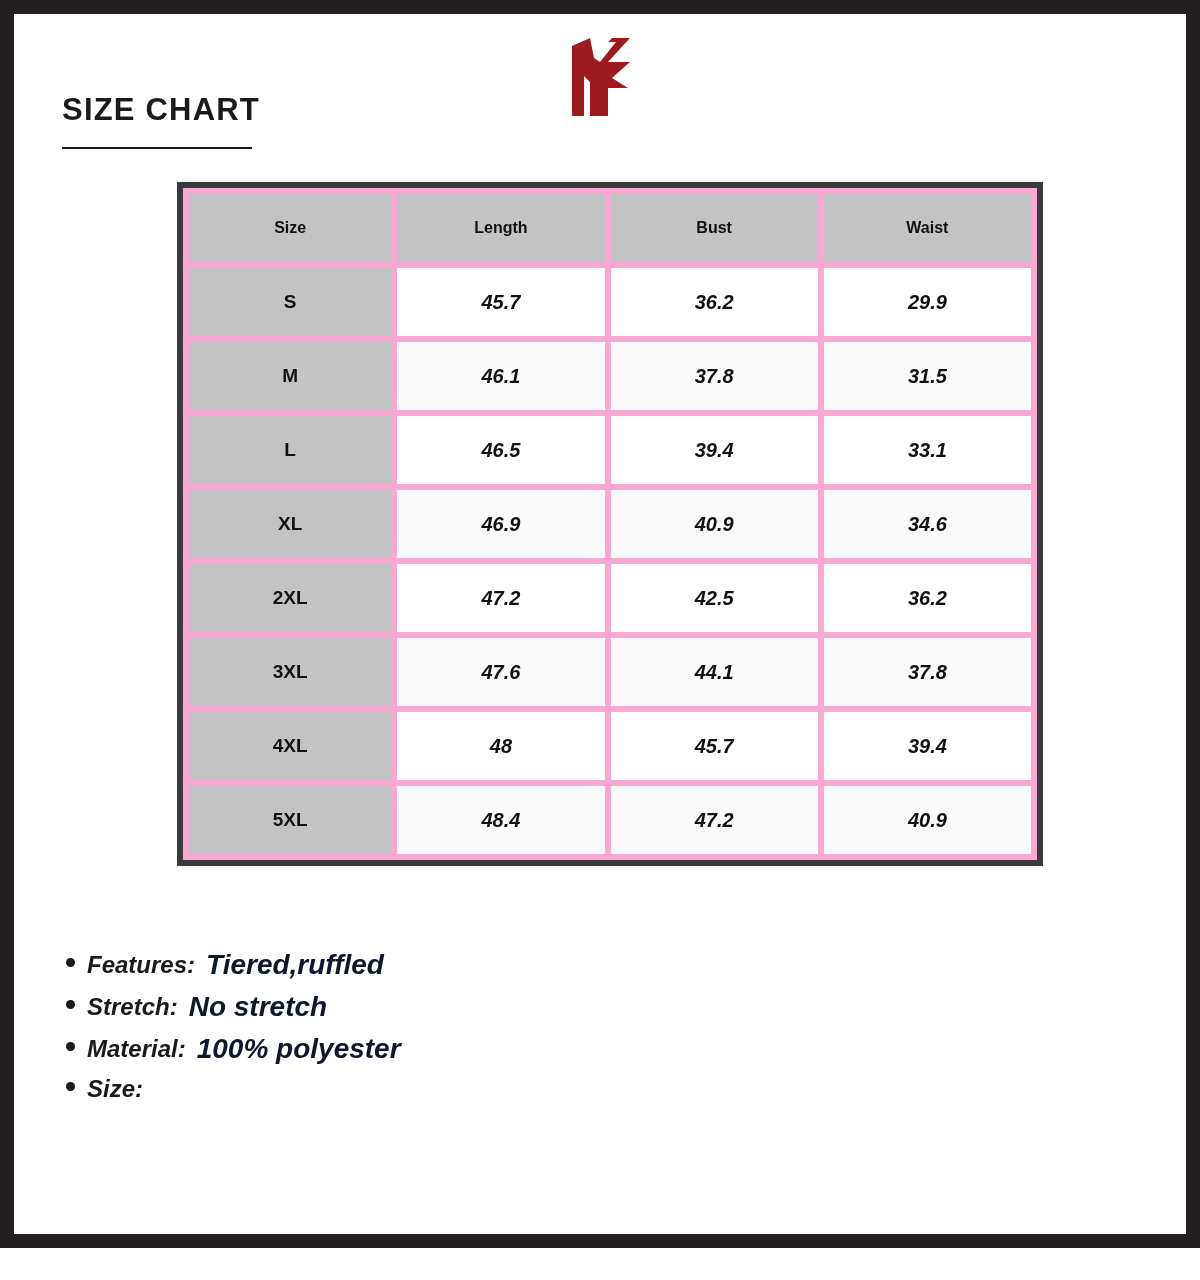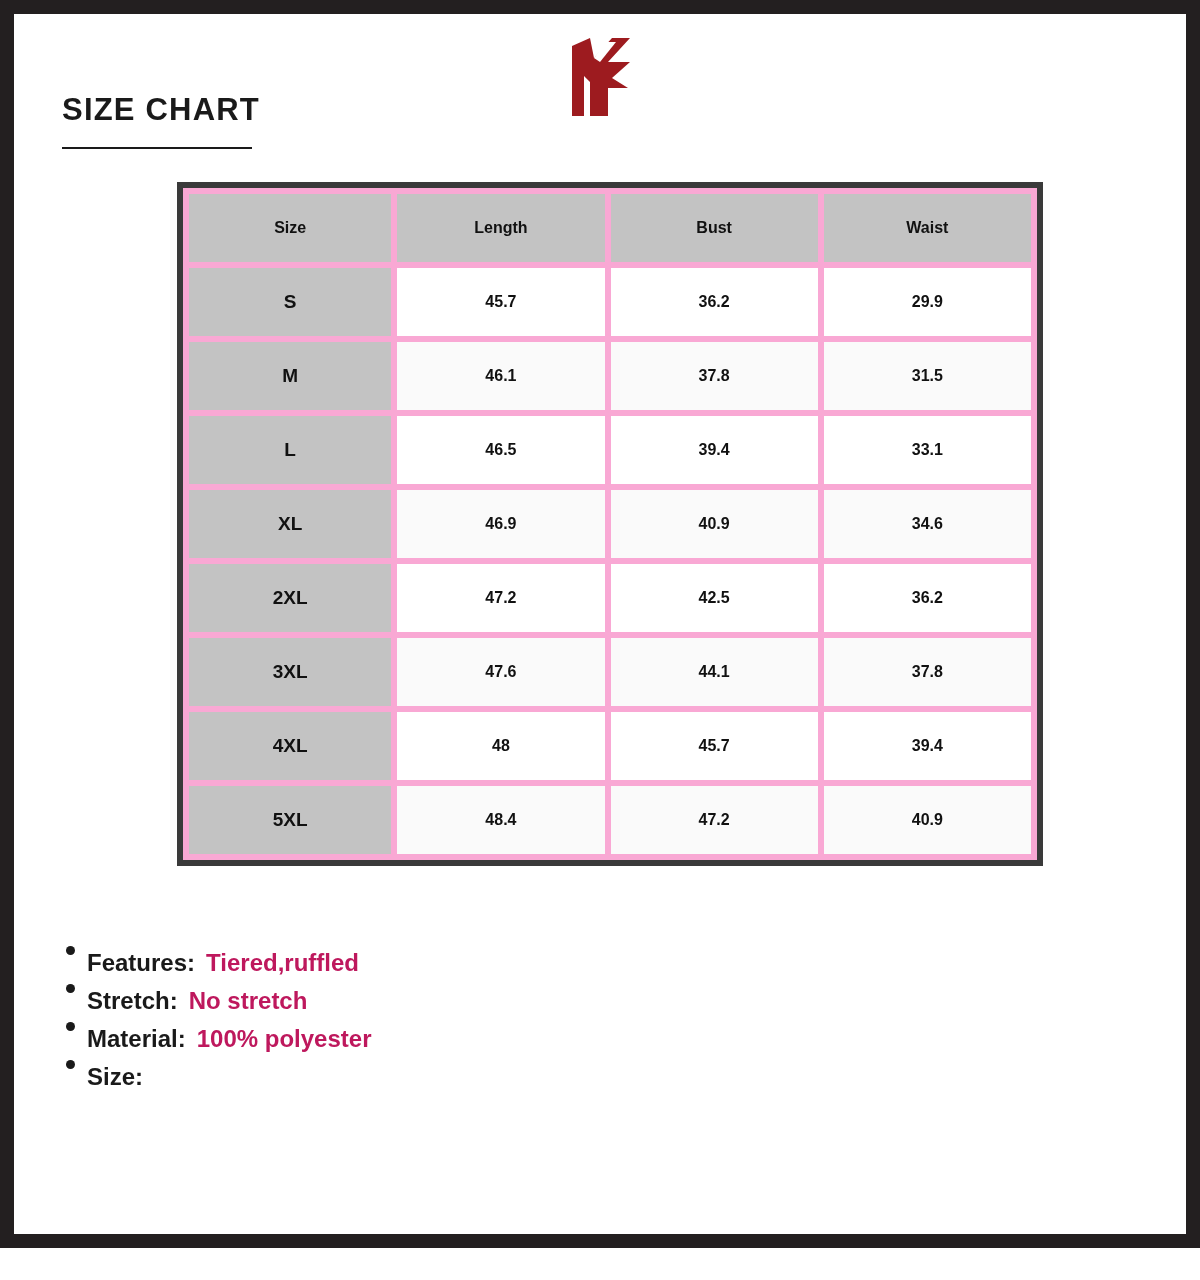--- a/index.html
+++ b/index.html
@@ -103,58 +103,60 @@
   }
   table.size-table th.col-size { width: 24.5%; }
   table.size-table th.col-data { width: 25.1%; }
 
   table.size-table td.size-cell {
     background: #c3c3c3;
     font-size: 19px;
   }
   table.size-table td.val-cell {
     background: #ffffff;
-    font-size: 16px;
+    font-size: 20px;
+    font-style: italic;
   }
   table.size-table tr.alt td.val-cell {
     background: #fafafa;
   }
 
   
   .notes {
     position: absolute;
     left: 52px;
     top: 935px;
     width: 1040px;
   }
   .note-row {
     display: flex;
-    align-items: flex-start;
+    align-items: center;
     margin-bottom: 10px;
+    font-style: italic;
   }
   .bullet {
     width: 9px;
     height: 9px;
     border-radius: 50%;
     background: #1a1a1a;
     margin-right: 12px;
     flex: 0 0 auto;
     position: relative;
     top: -3px;
   }
   .note-label {
     font-size: 24px;
     font-weight: bold;
     color: #1a1a1a;
     white-space: nowrap;
   }
   .note-value {
-    font-size: 24px;
-    font-weight: bold;
-    color: #be185d;
+    font-size: 28px;
+    font-weight: bold;
+    color: #0f172a;
     margin-left: 11px;
   }
 </style>
 </head>
 <body>
 
 <div class="page">
   <div class="inner">
 
     <div class="header">

